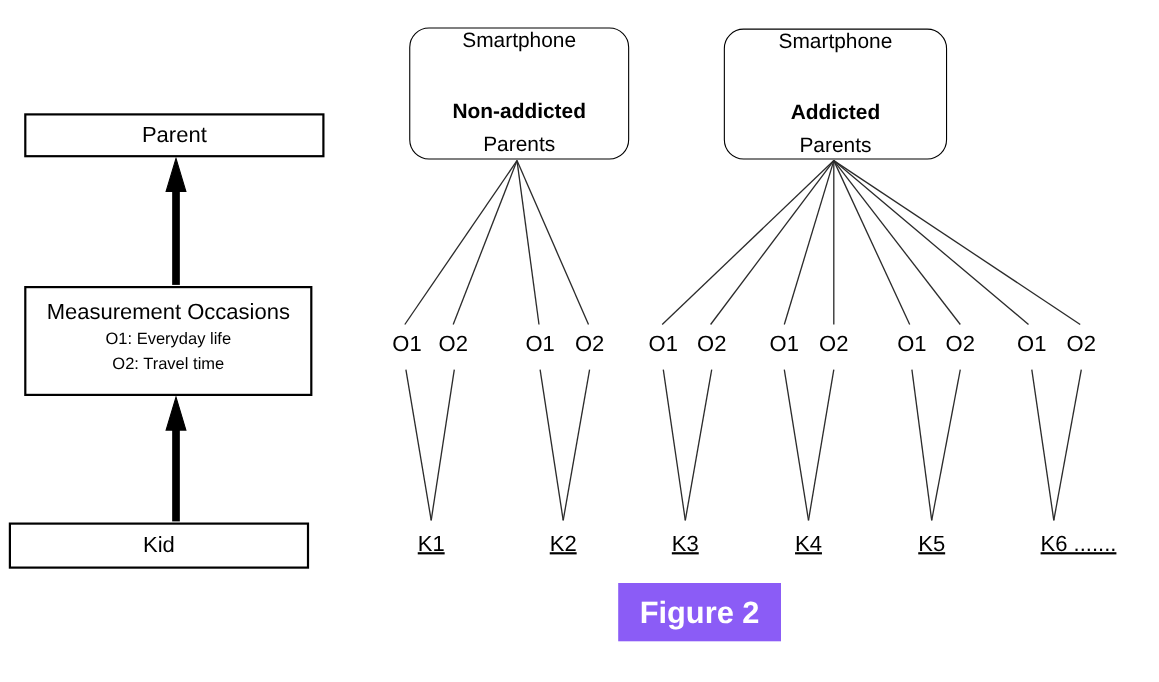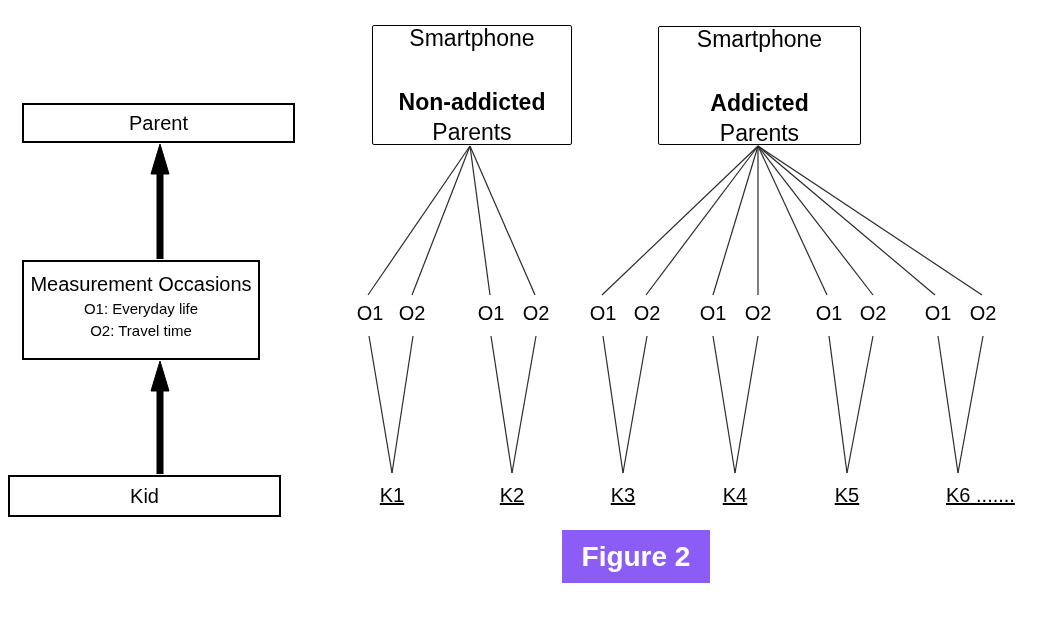--- a/index.html
+++ b/index.html
@@ -19,37 +19,37 @@
     position: absolute;
     border: 2px solid #000000;
     background: #ffffff;
     display: flex;
     align-items: center;
     justify-content: center;
   }
   .parent-box { left: 22px; top: 103px; width: 273px; height: 40px; font-size: 20px; }
   .kid-box    { left: 8px; top: 475px; width: 273px; height: 42px; font-size: 20px; }
   .measure-box {
-    left: 22px; top: 260px; width: 238px; height: 100px;
+    left: 22px; top: 260px; width: 262px; height: 100px;
     flex-direction: column; justify-content: flex-start; padding-top: 8px;
   }
   .measure-title { font-size: 20px; line-height: 28px; }
   .measure-sub   { font-size: 15px; line-height: 22px; }
 
   .round-box {
     position: absolute;
     border: 1.5px solid #000000;
-    border-radius: 2px;
+    border-radius: 18px;
     background: #ffffff;
     display: flex;
     flex-direction: column;
     align-items: center;
     justify-content: center;
     text-align: center;
-    font-size: 23px;
+    font-size: 19px;
     line-height: 30px;
   }
   .round-box .bold-line { font-weight: bold; margin-top: 34px; }
   .group-box-1 { left: 372px; top: 25px; width: 200px; height: 120px; }
   .group-box-2 { left: 658px; top: 26px; width: 203px; height: 119px; }
 
   .occ-label {
     position: absolute;
     top: 301px;
     transform: translateX(-50%);

